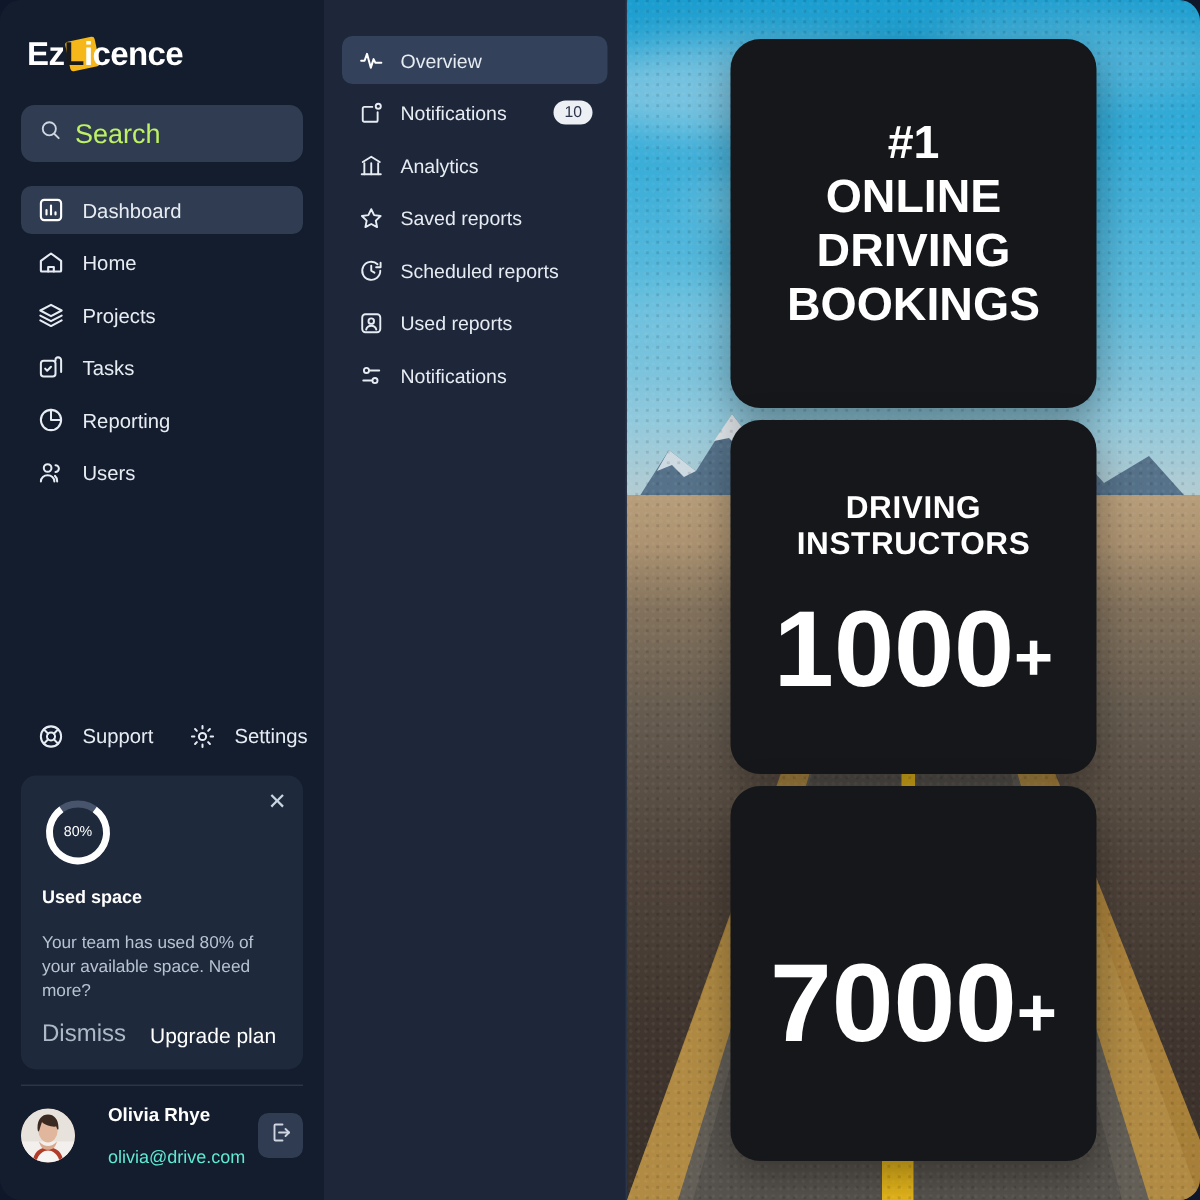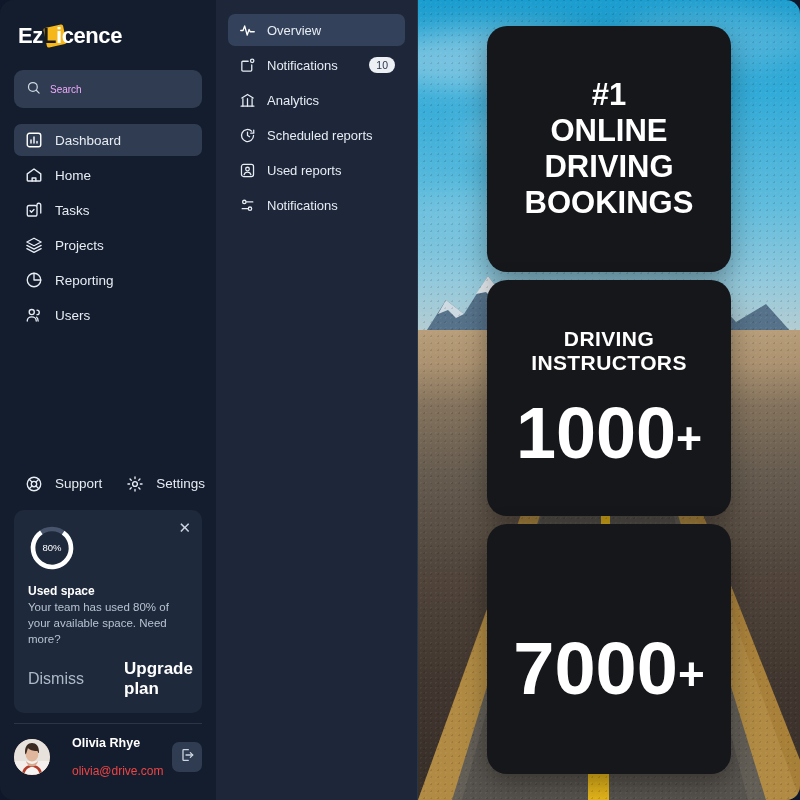--- a/index.html
+++ b/index.html
@@ -54,21 +54,21 @@
   .search-box {
     height: 38px;
     background: #2f3c51;
     border-radius: 9px;
     display: flex; align-items: center;
     gap: 9px;
     padding: 0 12px;
     margin-top: 6px;
   }
   .search-box .lbl {
-    color: #f0abfc; font-size: 10px;
+    color: #bef264; font-size: 18px;
   }
 
   
   .nav { margin-top: 16px; display: flex; flex-direction: column; gap: 3px; }
   .nav-item {
     height: 32px;
     display: flex; align-items: center; gap: 12px;
     padding: 0 10px;
     border-radius: 7px;
     color: #e7ecf3; font-size: 13.5px;
@@ -93,49 +93,49 @@
     color: #cbd5e1; font-size: 15px; line-height: 1;
     cursor: pointer; font-weight: 300;
   }
   .donut { width: 48px; height: 48px; position: relative; }
   .donut-label {
     position: absolute; inset: 0;
     display: flex; align-items: center; justify-content: center;
     color: #ffffff; font-size: 9.5px; font-weight: 500;
   }
   .usage-title { color: #ffffff; font-size: 12px; font-weight: bold; margin-top: 12px; }
-  .usage-desc { color: #b8c2d1; font-size: 11.5px; line-height: 1.4; margin-top: 1px; }
+  .usage-desc { color: #b8c2d1; font-size: 11.5px; line-height: 1.4; margin-top: 16px; }
   .usage-actions { display: flex; gap: 16px; margin-top: 12px; align-items: center; }
   .usage-dismiss { color: #aeb9c8; font-size: 16px; cursor: pointer; }
-  .usage-upgrade { color: #ffffff; font-size: 17px; font-weight: bold; cursor: pointer; margin-left: 24px; }
+  .usage-upgrade { color: #ffffff; font-size: 14px; font-weight: normal; cursor: pointer; }
 
   
   .divider { height: 1px; background: #2a3549; margin: 0 0 12px 0; }
   .profile { display: flex; align-items: center; gap: 22px; padding-bottom: 22px; }
   .avatar {
     width: 36px; height: 36px; border-radius: 50%;
     flex: 0 0 36px; overflow: hidden;
     background: #c8b5a8;
     position: relative;
   }
   .profile-meta { flex: 1 1 auto; min-width: 0; }
   .profile-name { color: #ffffff; font-size: 12.5px; font-weight: bold; }
-  .profile-mail { color: #ef4444; font-size: 12px; margin-top: 14px; }
+  .profile-mail { color: #5eead4; font-size: 12px; margin-top: 14px; }
   .logout-btn {
     width: 30px; height: 30px; border-radius: 7px;
     background: #2f3c51;
     display: flex; align-items: center; justify-content: center;
     cursor: pointer; flex: 0 0 30px;
   }
 
   
   .subpanel {
     width: 202px; height: 800px;
     background: #1d2739;
-    padding: 14px 12px;
+    padding: 24px 12px;
     flex: 0 0 202px;
     border-right: 1px solid #2a3549;
     display: flex; flex-direction: column; gap: 3px;
   }
   .sub-item {
     height: 32px;
     display: flex; align-items: center; gap: 11px;
     padding: 0 10px;
     border-radius: 7px;
     color: #e7ecf3; font-size: 13px;
@@ -269,37 +269,37 @@
             <path d="M3 10.5 12 4l9 6.5V19a1 1 0 0 1-1 1H4a1 1 0 0 1-1-1z"></path>
               <path d="M9.5 20v-4h5v4"></path>
           </svg>
         </span>
         <span>Home</span>
       </div>
 
       <div class="nav-item">
         <span class="ico">
           <svg width="18" height="18" viewBox="0 0 24 24" fill="none" stroke="#e7ecf3" stroke-width="1.8" stroke-linecap="round" stroke-linejoin="round">
+            <path d="M12 3 2.5 8 12 13l9.5-5z"></path>
+              <path d="M2.5 12.5 12 17.5l9.5-5"></path>
+              <path d="M2.5 16.8 12 21.8l9.5-5"></path>
+          </svg>
+        </span>
+        <span>Projects</span>
+      </div>
+
+      <div class="nav-item">
+        <span class="ico">
+          <svg width="18" height="18" viewBox="0 0 24 24" fill="none" stroke="#e7ecf3" stroke-width="1.8" stroke-linecap="round" stroke-linejoin="round">
             <rect x="3" y="6" width="13" height="14" rx="2.5"></rect>
               <path d="M16 6V5a2 2 0 0 1 2-2h.5a2.5 2.5 0 0 1 2.5 2.5V16"></path>
               <path d="m6.8 13 1.8 1.9 3.4-3.6"></path>
           </svg>
         </span>
         <span>Tasks</span>
-      </div>
-
-      <div class="nav-item">
-        <span class="ico">
-          <svg width="18" height="18" viewBox="0 0 24 24" fill="none" stroke="#e7ecf3" stroke-width="1.8" stroke-linecap="round" stroke-linejoin="round">
-            <path d="M12 3 2.5 8 12 13l9.5-5z"></path>
-              <path d="M2.5 12.5 12 17.5l9.5-5"></path>
-              <path d="M2.5 16.8 12 21.8l9.5-5"></path>
-          </svg>
-        </span>
-        <span>Projects</span>
       </div>
 
       <div class="nav-item">
         <span class="ico">
           <svg width="18" height="18" viewBox="0 0 24 24" fill="none" stroke="#e7ecf3" stroke-width="1.8" stroke-linecap="round" stroke-linejoin="round">
             <circle cx="12" cy="12" r="9"></circle>
               <path d="M12 12V3M12 12h9"></path>
           </svg>
         </span>
         <span>Reporting</span>
@@ -422,20 +422,28 @@
       <span class="ico">
         <svg width="17" height="17" viewBox="0 0 24 24" fill="none" stroke="#e7ecf3" stroke-width="1.8" stroke-linecap="round" stroke-linejoin="round">
           <path d="M4 8.5 12 3.5l8 5"></path>
             <path d="M5.5 9.5V20M12 9.5V20M18.5 9.5V20"></path>
             <path d="M3 20h18"></path>
         </svg>
       </span>
       <span class="lbl">Analytics</span>
     </div>
 
+    <div class="sub-item">
+      <span class="ico">
+        <svg width="17" height="17" viewBox="0 0 24 24" fill="none" stroke="#e7ecf3" stroke-width="1.8" stroke-linecap="round" stroke-linejoin="round">
+          <path d="m12 3.5 2.7 5.6 6.1.8-4.5 4.3 1.2 6.1L12 17.4l-5.5 2.9 1.2-6.1-4.5-4.3 6.1-.8z"></path>
+        </svg>
+      </span>
+      <span class="lbl">Saved reports</span>
+    </div>
 
     <div class="sub-item">
       <span class="ico">
         <svg width="17" height="17" viewBox="0 0 24 24" fill="none" stroke="#e7ecf3" stroke-width="1.8" stroke-linecap="round" stroke-linejoin="round">
           <path d="M20.5 12a8.5 8.5 0 1 1-2.6-6.1"></path>
             <path d="M20.8 4.5v4.2h-4.2"></path>
             <path d="M12 7.3V12l3 1.8"></path>
         </svg>
       </span>
       <span class="lbl">Scheduled reports</span>

